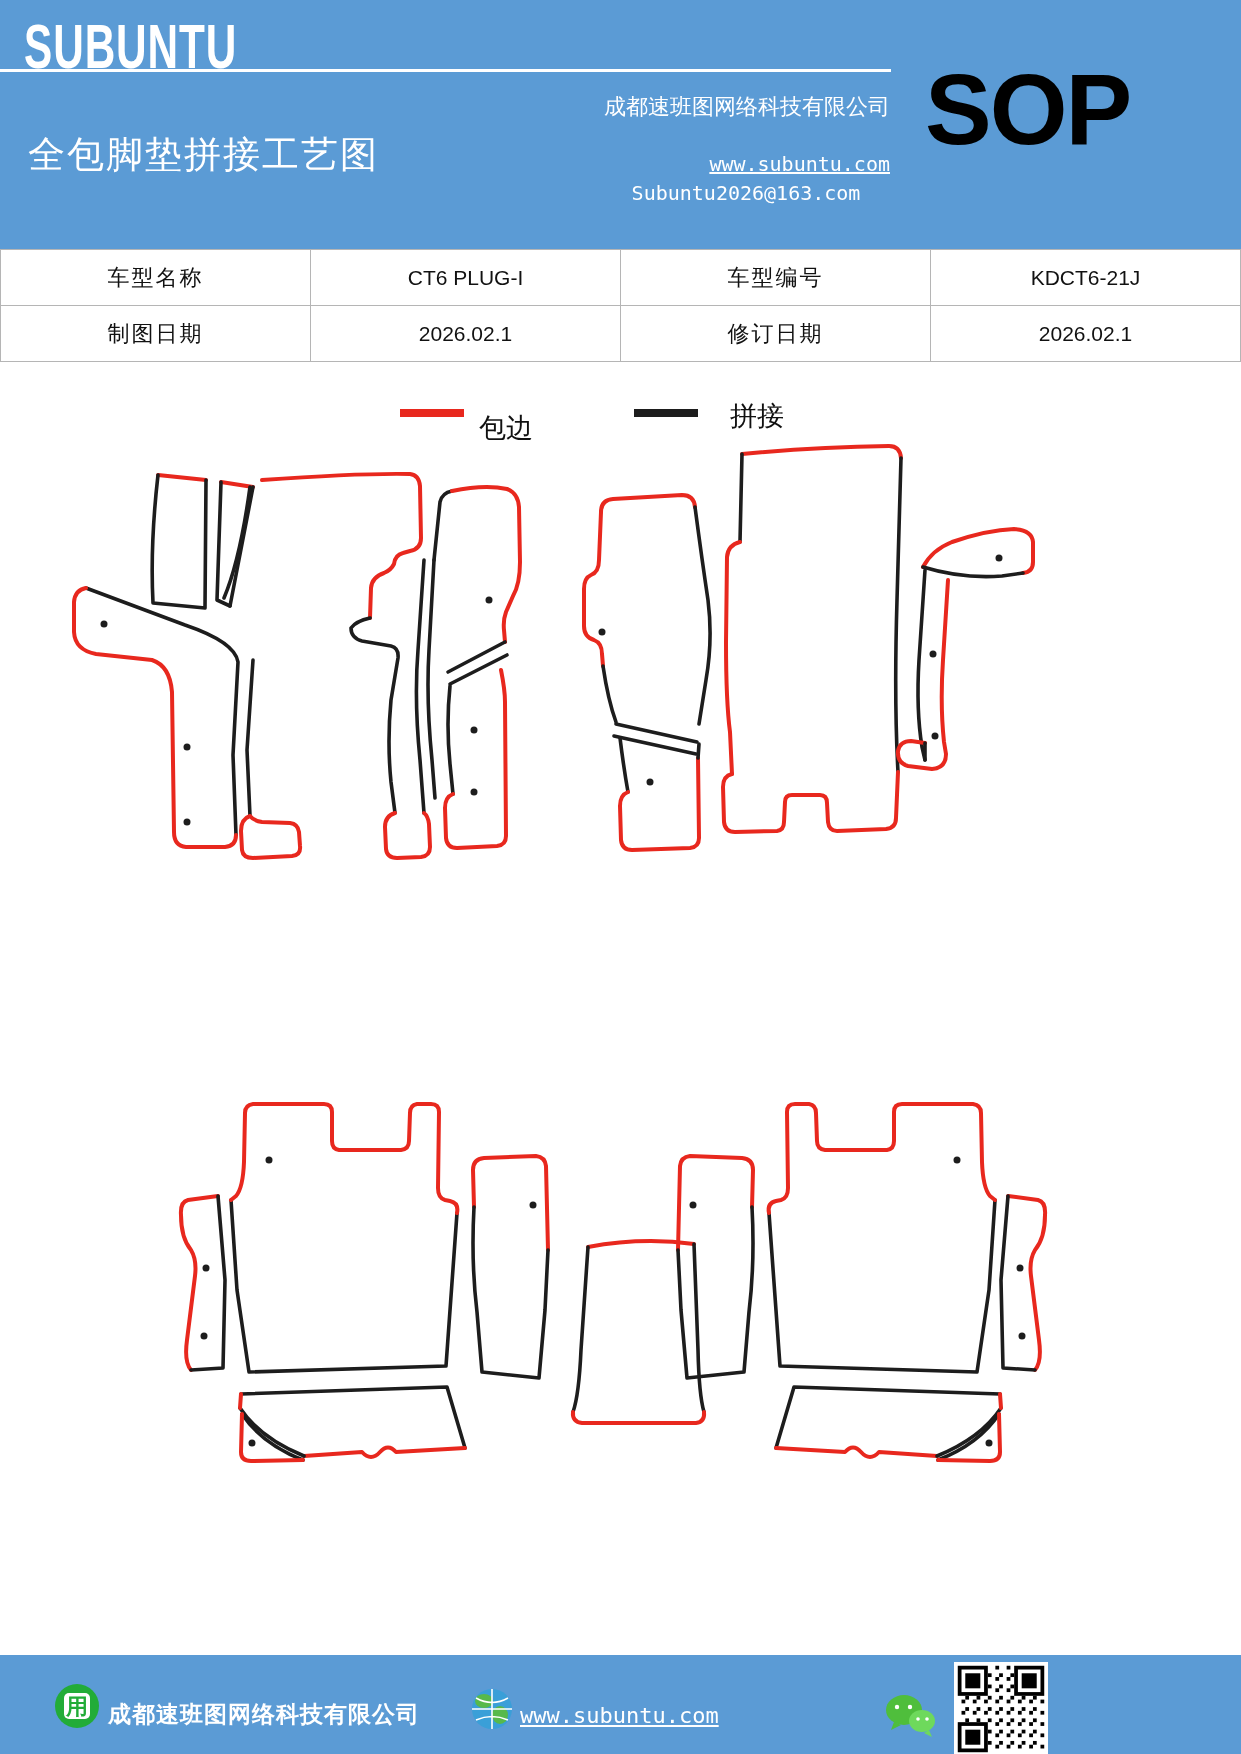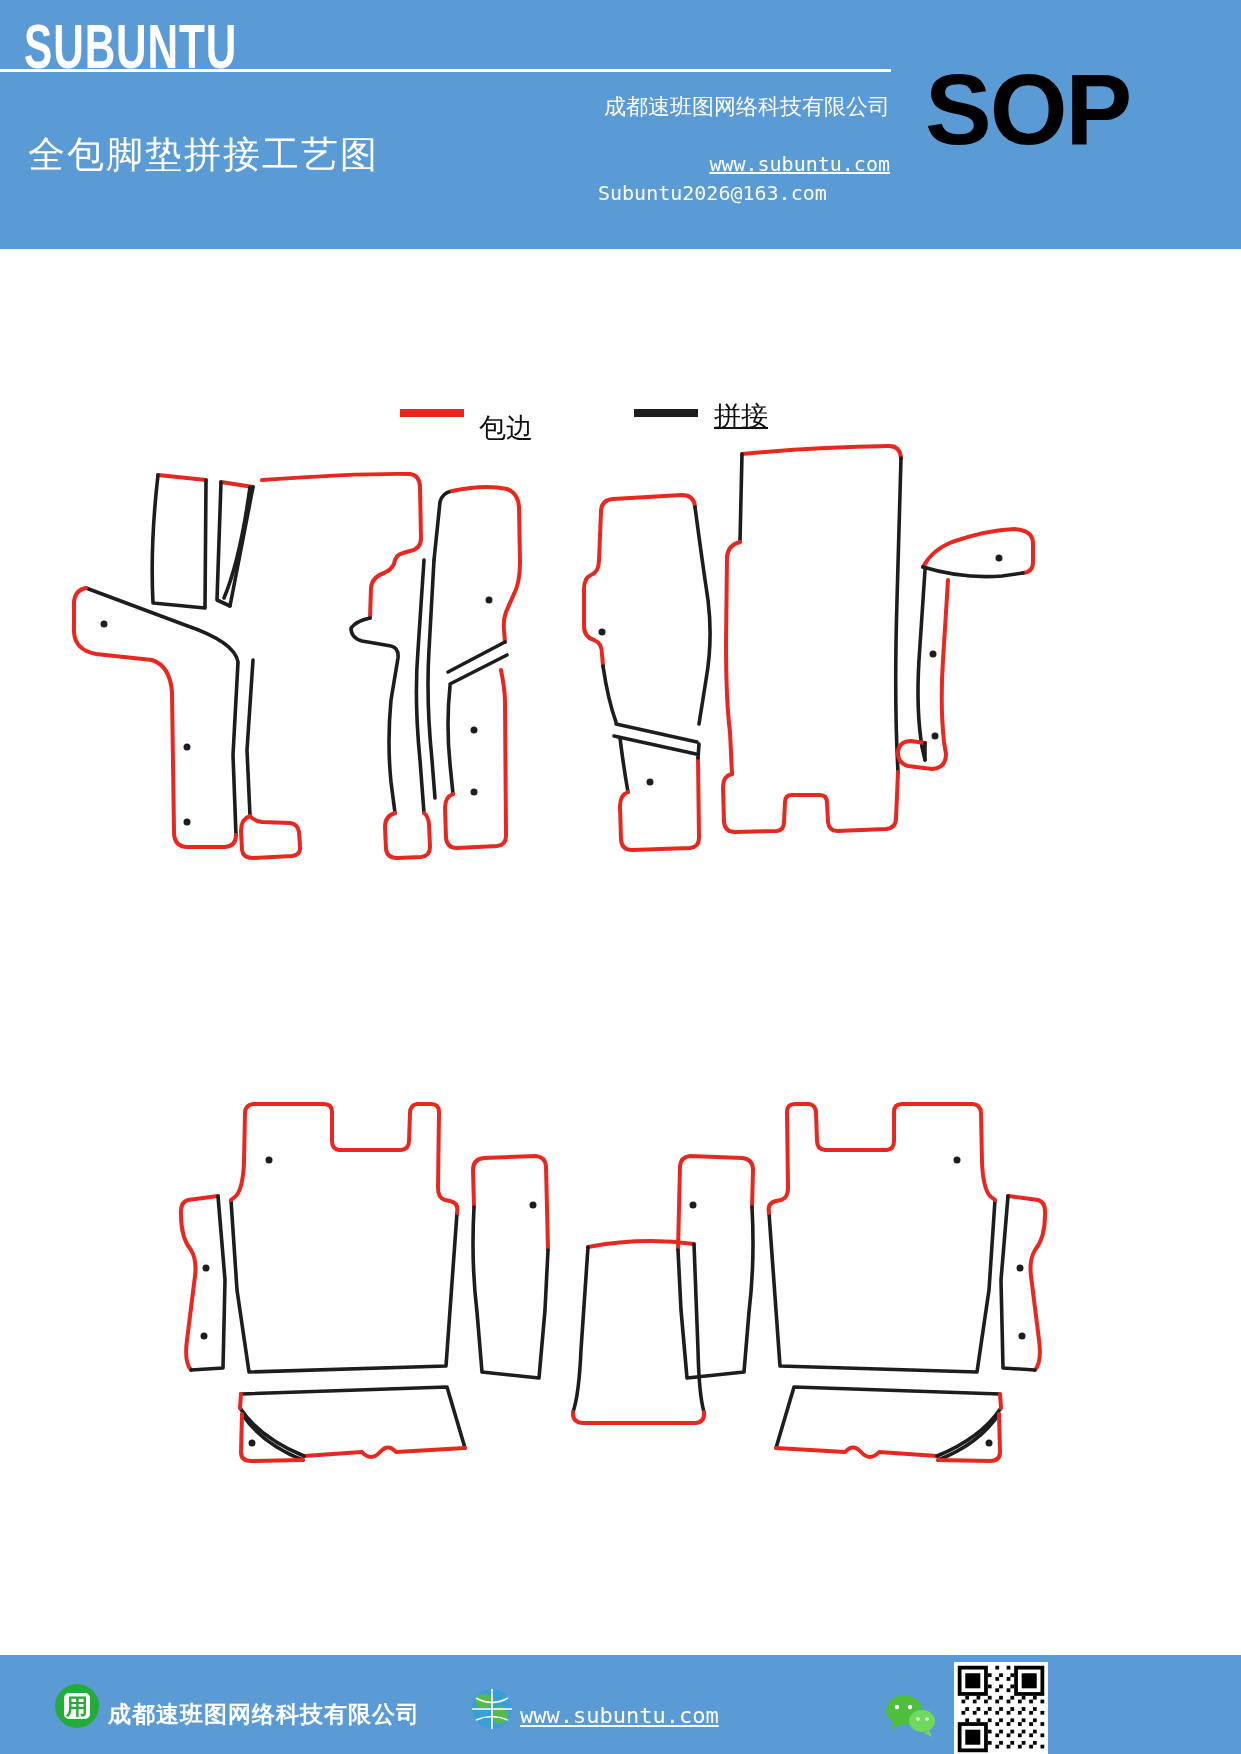--- a/index.html
+++ b/index.html
@@ -11,21 +11,21 @@
         letter-spacing:1px;transform:scale(.92,1.35);transform-origin:left top;}
   .header-rule{position:absolute;left:0;top:69px;width:891px;height:3px;background:#fff;}
   .header-company{position:absolute;left:598px;top:92px;width:292px;text-align:right;
         color:#fff;font-size:22px;}
   .sop{position:absolute;left:925px;top:52px;width:300px;color:#000000;font-size:100px;font-weight:bold;
         font-family:Liberation Sans, sans-serif;letter-spacing:-2px;}
   .doc-title{position:absolute;left:28px;top:130px;color:#fff;font-size:37px;font-weight:normal;
         letter-spacing:2px;}
   .header-site{position:absolute;left:598px;top:152px;width:292px;text-align:right;color:#fff;
         font-size:20px;font-family:"DejaVu Sans Mono",monospace;text-decoration:underline;}
-  .header-mail{position:absolute;left:598px;top:181px;width:296px;text-align:left;color:#fff;
+  .header-mail{position:absolute;left:598px;top:181px;width:296px;text-align:center;color:#fff;
         font-size:20px;font-family:"DejaVu Sans Mono",monospace;}
   
   .info-table{position:absolute;left:0;top:249px;width:1241px;height:113px;border-collapse:collapse;
         table-layout:fixed;}
   .info-table td{border:1px solid #b5b5b5;text-align:center;vertical-align:middle;
         font-size:21px;color:#111;}
   .info-table td.cn{font-family:"Liberation Serif",serif;letter-spacing:2px;font-size:22px;}
   
   .legend{position:absolute;left:0;top:398px;width:1241px;height:34px;}
   .legend .swatch{position:absolute;top:11px;height:8px;width:64px;}
@@ -49,26 +49,42 @@
   <div class="header">
     <div class="logo">SUBUNTU</div>
     <div class="header-rule"></div>
     <div class="header-company">成都速班图网络科技有限公司</div>
     <div class="sop">SOP</div>
     <div class="doc-title">全包脚垫拼接工艺图</div>
     <div class="header-site">www.subuntu.com</div>
     <div class="header-mail">Subuntu2026@163.com</div>
   </div>
 
+  <table class="info-table">
+    <tbody>
+        <tr>
+      <td class="cn">车型名称</td>
+      <td>CT6 PLUG-I</td>
+      <td class="cn">车型编号</td>
+      <td>KDCT6-21J</td>
+    </tr>
+    <tr>
+      <td class="cn">制图日期</td>
+      <td>2026.02.1</td>
+      <td class="cn">修订日期</td>
+      <td>2026.02.1</td>
+    </tr>
+  </tbody>
+    </table>
 
   <div class="legend">
     <div class="swatch" id="sw-edge" style="left: 400px; background: rgb(232, 40, 30);"></div>
     <span class="lab" style="left:479px;margin-top:12px;">包边</span>
     <div class="swatch" id="sw-splice" style="left: 634px; background: rgb(29, 29, 29);"></div>
-    <span class="lab" style="left:714px;text-decoration:underline;">拼接</span>
+    <span class="lab" style="left:730px;">拼接</span>
   </div>
 
   <svg class="diagram" id="diagram" viewBox="0 0 1241 1754">
       <g>
         <path d="M86,588 L185,625 Q235,642 238,662 L233,755 L236,835" fill="none" stroke="#1d1d1d" stroke-width="3.6" stroke-linecap="round" stroke-linejoin="round"></path>
         <path d="M236,835 Q236,846 225,847 L186,847 Q174,846 174,832 L172,692 Q170,666 152,660 L96,654 Q75,650 74,632 L74,602 Q75,590 86,588" fill="none" stroke="#e8281e" stroke-width="4" stroke-linecap="round" stroke-linejoin="round"></path>
         <circle cx="104" cy="624" r="3.5" fill="#1d1d1d"></circle>
         <circle cx="187" cy="747" r="3.5" fill="#1d1d1d"></circle>
         <circle cx="187" cy="822" r="3.5" fill="#1d1d1d"></circle>
       </g>

